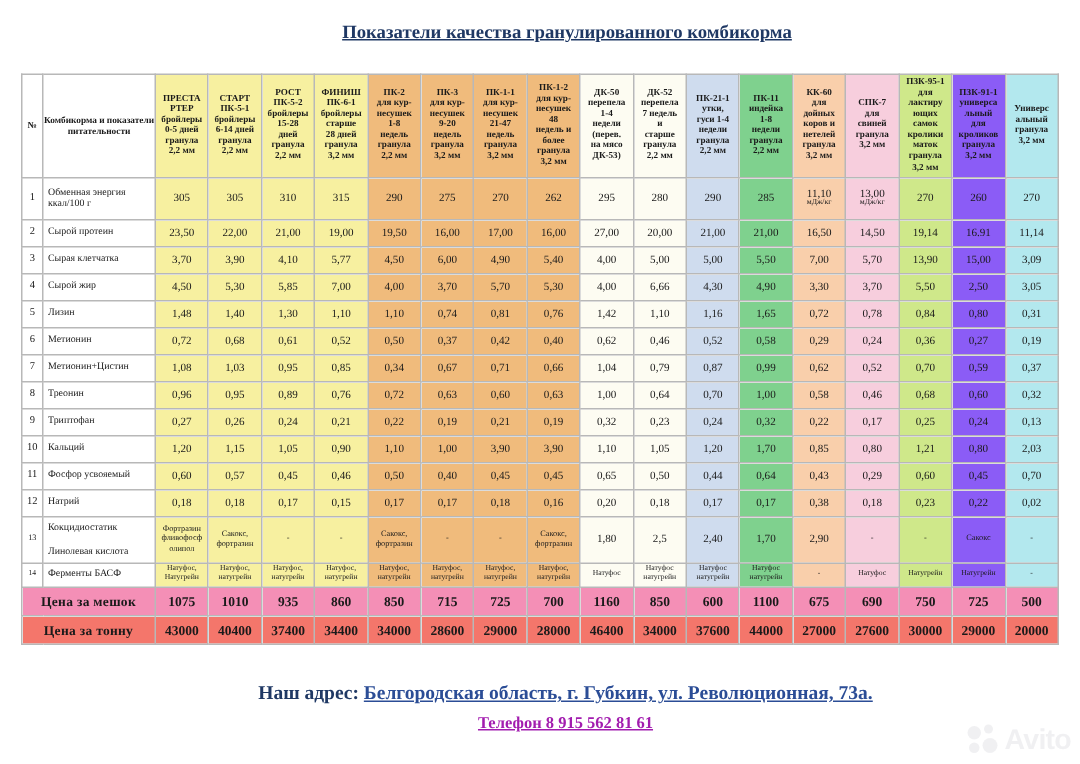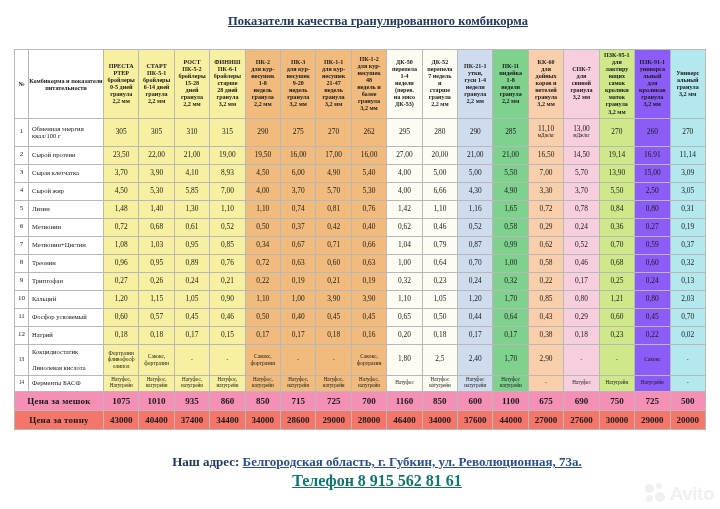--- a/index.html
+++ b/index.html
@@ -74,21 +74,21 @@
   .c-lime2{background:#8b5cf6;}
   .c-cyan{background:#b3e8ee;}
 
   
   .footer{
     position:absolute;left:0;top:452px;width:720px;text-align:center;
     font-weight:bold;font-size:13px;line-height:19px;padding-left:17px;
   }
   .f-lead{color:#1f3864;}
   .f-addr{color:#2b4d96;text-decoration:underline;}
-  .f-phone{color:#0f766e;text-decoration:underline;font-size:16px;}
+  .f-phone{color:#a21caf;text-decoration:underline;font-size:11px;}
 
   
   .avito{
     position:absolute;right:6px;bottom:4px;
     display:flex;align-items:center;gap:3px;
     opacity:.38;
   }
   .avito .dots{position:relative;width:22px;height:22px;}
   .avito .dots i{position:absolute;border-radius:50%;background:#d9d9de;display:block;}
   .avito .d1{width:9px;height:9px;left:0;top:1px;}
@@ -316,21 +316,21 @@
             <td class="val c-cyan num">11,14</td>
           </tr>
           <tr class="dat">
             <td class="c-num">3</td>
             <td class="c-lab">
               <div>Сырая клетчатка</div>
             </td>
             <td class="val c-yellow num">3,70</td>
             <td class="val c-yellow num">3,90</td>
             <td class="val c-yellow num">4,10</td>
-            <td class="val c-yellow num">8,93</td>
+            <td class="val c-yellow num">5,77</td>
             <td class="val c-orange num">4,50</td>
             <td class="val c-orange num">6,00</td>
             <td class="val c-orange num">4,90</td>
             <td class="val c-orange num">5,40</td>
             <td class="val c-cream num">4,00</td>
             <td class="val c-cream num">5,00</td>
             <td class="val c-blue num">5,00</td>
             <td class="val c-green num">5,50</td>
             <td class="val c-peach num">7,00</td>
             <td class="val c-pink num">5,70</td>

